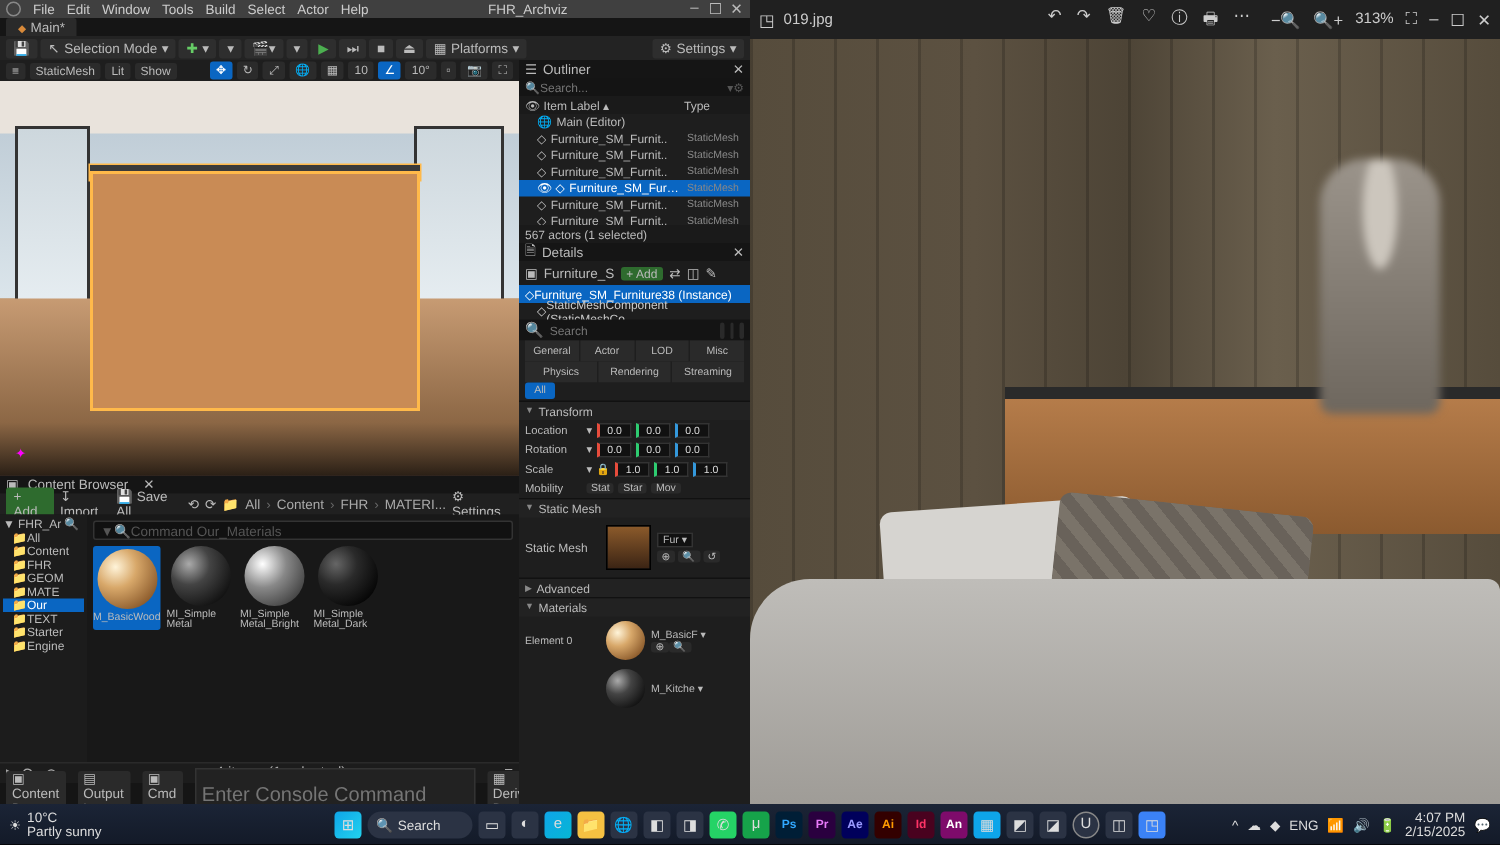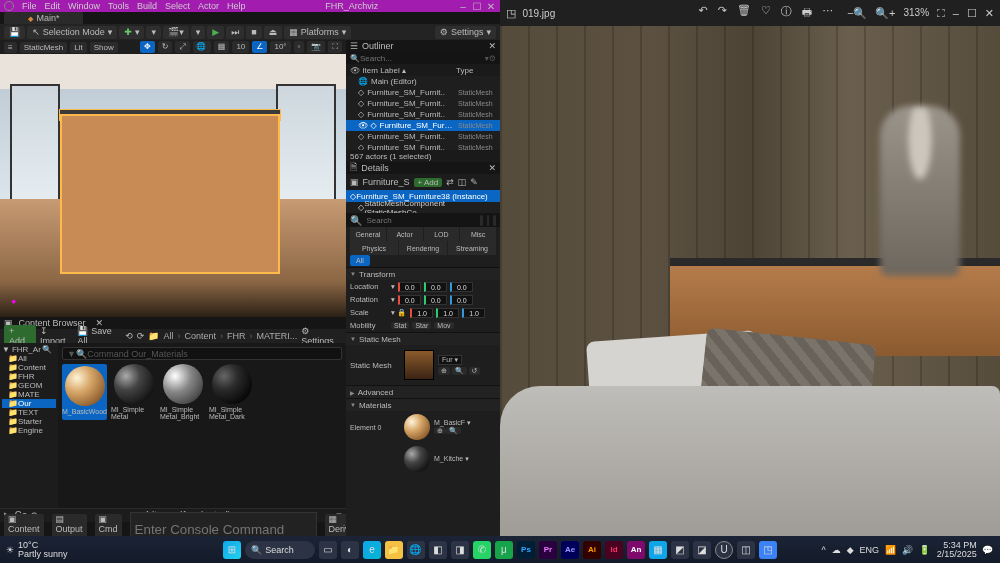--- a/index.html
+++ b/index.html
@@ -2,30 +2,30 @@
 <html><head>
 <meta charset="utf-8">
 <style>
   * { box-sizing: border-box; margin: 0; padding: 0; font-family: "Segoe UI", sans-serif; }
   body { width: 1000px; height: 563px; background: #000; overflow: hidden; position: relative; }
 
   
   .ue { position:absolute; left:0; top:0; width:500px; height:536px; background:#1a1a1a;
         display:flex; flex-direction:column; color:#bbb; font-size:10px; }
   
-  .ue-titlebar { height:12px; background:#a21caf; display:flex; align-items:center; padding:0 4px; gap:8px; }
+  .ue-titlebar { height:12px; background:#404040; display:flex; align-items:center; padding:0 4px; gap:8px; }
   .ue-logo { width:10px;height:10px;border:1px solid #888;border-radius:50%; }
   .ue-menu { display:flex; gap:8px; font-size:9px; color:#ccc; }
   .ue-title { flex:1; text-align:center; font-size:9px; color:#ccc; }
   .win-btns { display:flex; gap:4px; }
   .win-btns span { width:10px; text-align:center; cursor:pointer; }
 
   
   .ue-tabs { height:12px; background:#151515; display:flex; align-items:center; padding:0 4px; }
-  .ue-tab { background:#2a2a2a; padding:1px 24px; border-radius:2px 2px 0 0; font-size:9px; }
+  .ue-tab { background:#2a2a2a; padding:1px 8px; border-radius:2px 2px 0 0; font-size:9px; }
   .ue-tab.orange::before { content:"◆"; color:#d88a3a; margin-right:3px; font-size:7px; }
 
   
   .ue-maintb { height:16px; background:#232323; display:flex; align-items:center; padding:0 4px; gap:2px; }
   .tbtn { background:#2e2e2e; height:13px; padding:0 5px; display:flex; align-items:center; gap:3px;
           border-radius:2px; font-size:9px; cursor:pointer; }
   .tbtn.play { background:#2e2e2e; }
   .play-tri { color:#4caf50; }
   .gear { margin-left:auto; }
 
@@ -607,18 +607,18 @@
 
   <div class="tray">
     <span>^</span>
     <span>☁</span>
     <span>◆</span>
     <span>ENG</span>
     <span>📶</span>
     <span>🔊</span>
     <span>🔋</span>
     <div class="clock">
-      <span>5:34 PM</span>
+      <span>4:07 PM</span>
       <span>2/15/2025</span>
     </div>
     <span>💬</span>
   </div>
 </div>
 
 </body></html>

